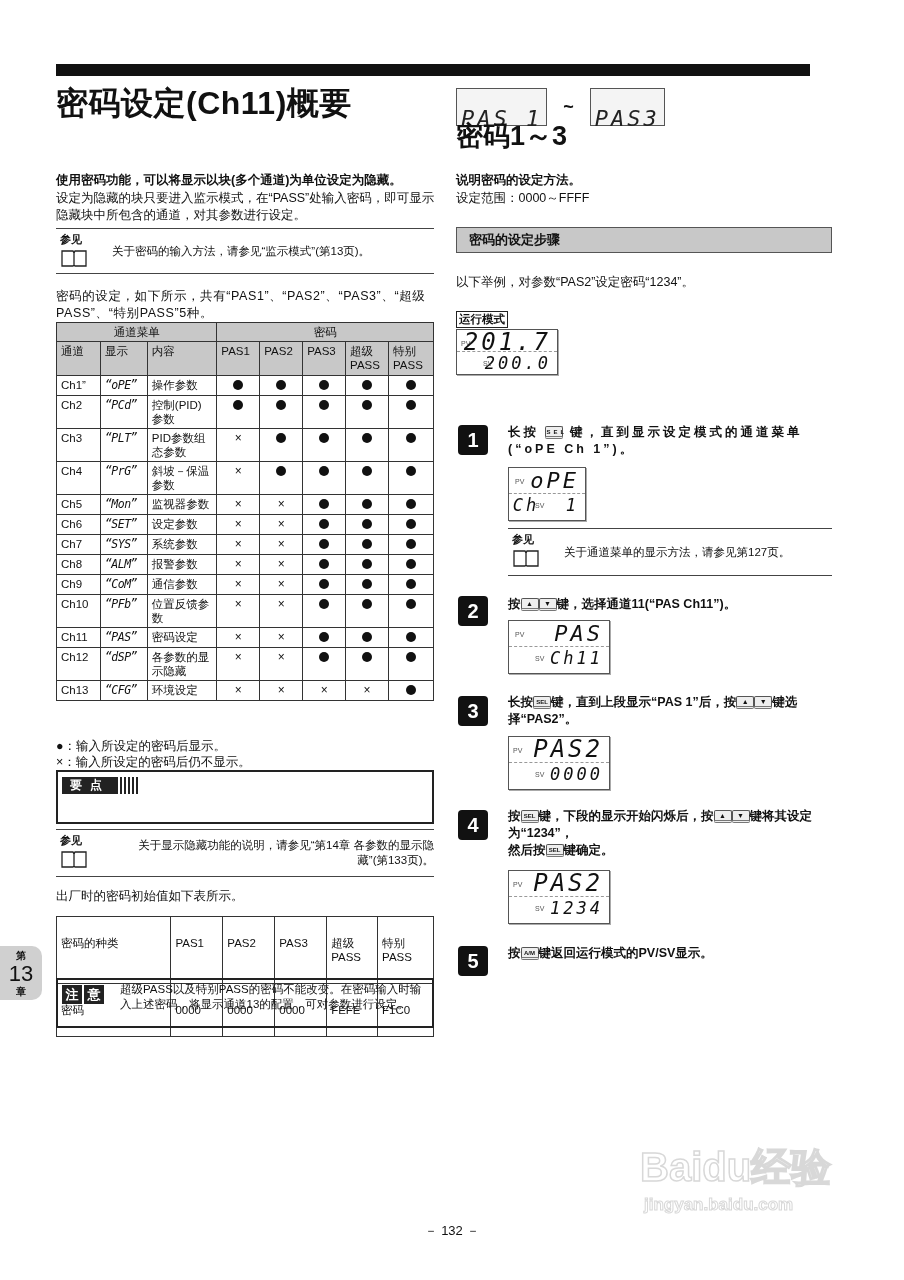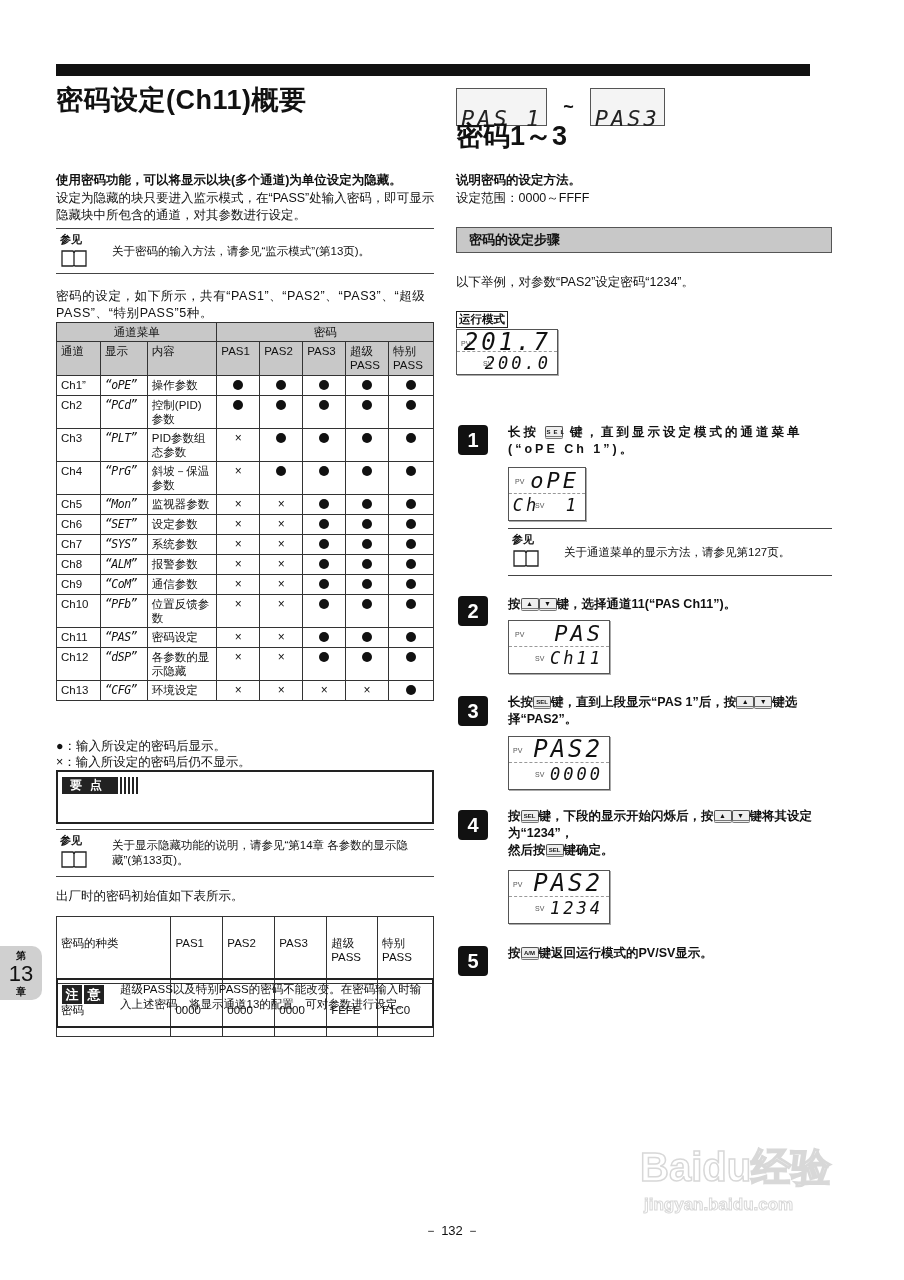--- a/index.html
+++ b/index.html
@@ -2,26 +2,26 @@
 <html><head>
 <meta charset="utf-8">
 <style>
   * { box-sizing: border-box; margin: 0; padding: 0; }
   html, body { width: 904px; height: 1280px; background: #ffffff; overflow: hidden; }
   body { position: relative; font-family: "Liberation Sans", "DejaVu Sans", sans-serif; color: #111; font-size: 12.5px; }
   .abs { position: absolute; }
 
   .topbar { left: 56px; top: 64px; width: 754px; height: 12px; background: #111; }
 
-  .h-title { left: 56px; top: 82px; font-size: 27px; font-weight: bold; letter-spacing: 0.5px; }
+  .h-title { left: 56px; top: 82px; font-size: 32px; font-weight: bold; letter-spacing: 0.5px; }
 
   .lead-bold { left: 56px; top: 172px; width: 380px; font-weight: bold; font-size: 12.5px; }
   .lead { left: 56px; top: 190px; width: 380px; line-height: 16.5px; font-size: 12.5px; }
 
-  .ref { border-top: 1.5px solid #444; border-bottom: 1.5px solid #444; }
+  .ref { border-top: 1.5px solid #444; border-bottom: 1.5px solid #444; text-align: right; }
   .ref .ref-label { position: absolute; left: 4px; top: 3px; font-size: 11px; font-weight: bold; }
   .ref .book { position: absolute; left: 5px; top: 20px; width: 26px; height: 18px; }
   .ref .ref-text { position: absolute; left: 56px; font-size: 11.5px; line-height: 15px; }
 
   .intro2 { left: 56px; top: 288px; width: 380px; font-size: 12.5px; line-height: 17px; letter-spacing: 0.6px; }
 
   table { border-collapse: collapse; }
   .t1 { left: 56px; top: 322px; width: 378px; font-size: 11.5px; }
   .t1 td, .t1 th { border: 1px solid #333; padding: 2px 4px; vertical-align: top; font-weight: normal; text-align: left; line-height: 14px; }
   .t1 th.gh { background: #c8c8c8; text-align: center; }

